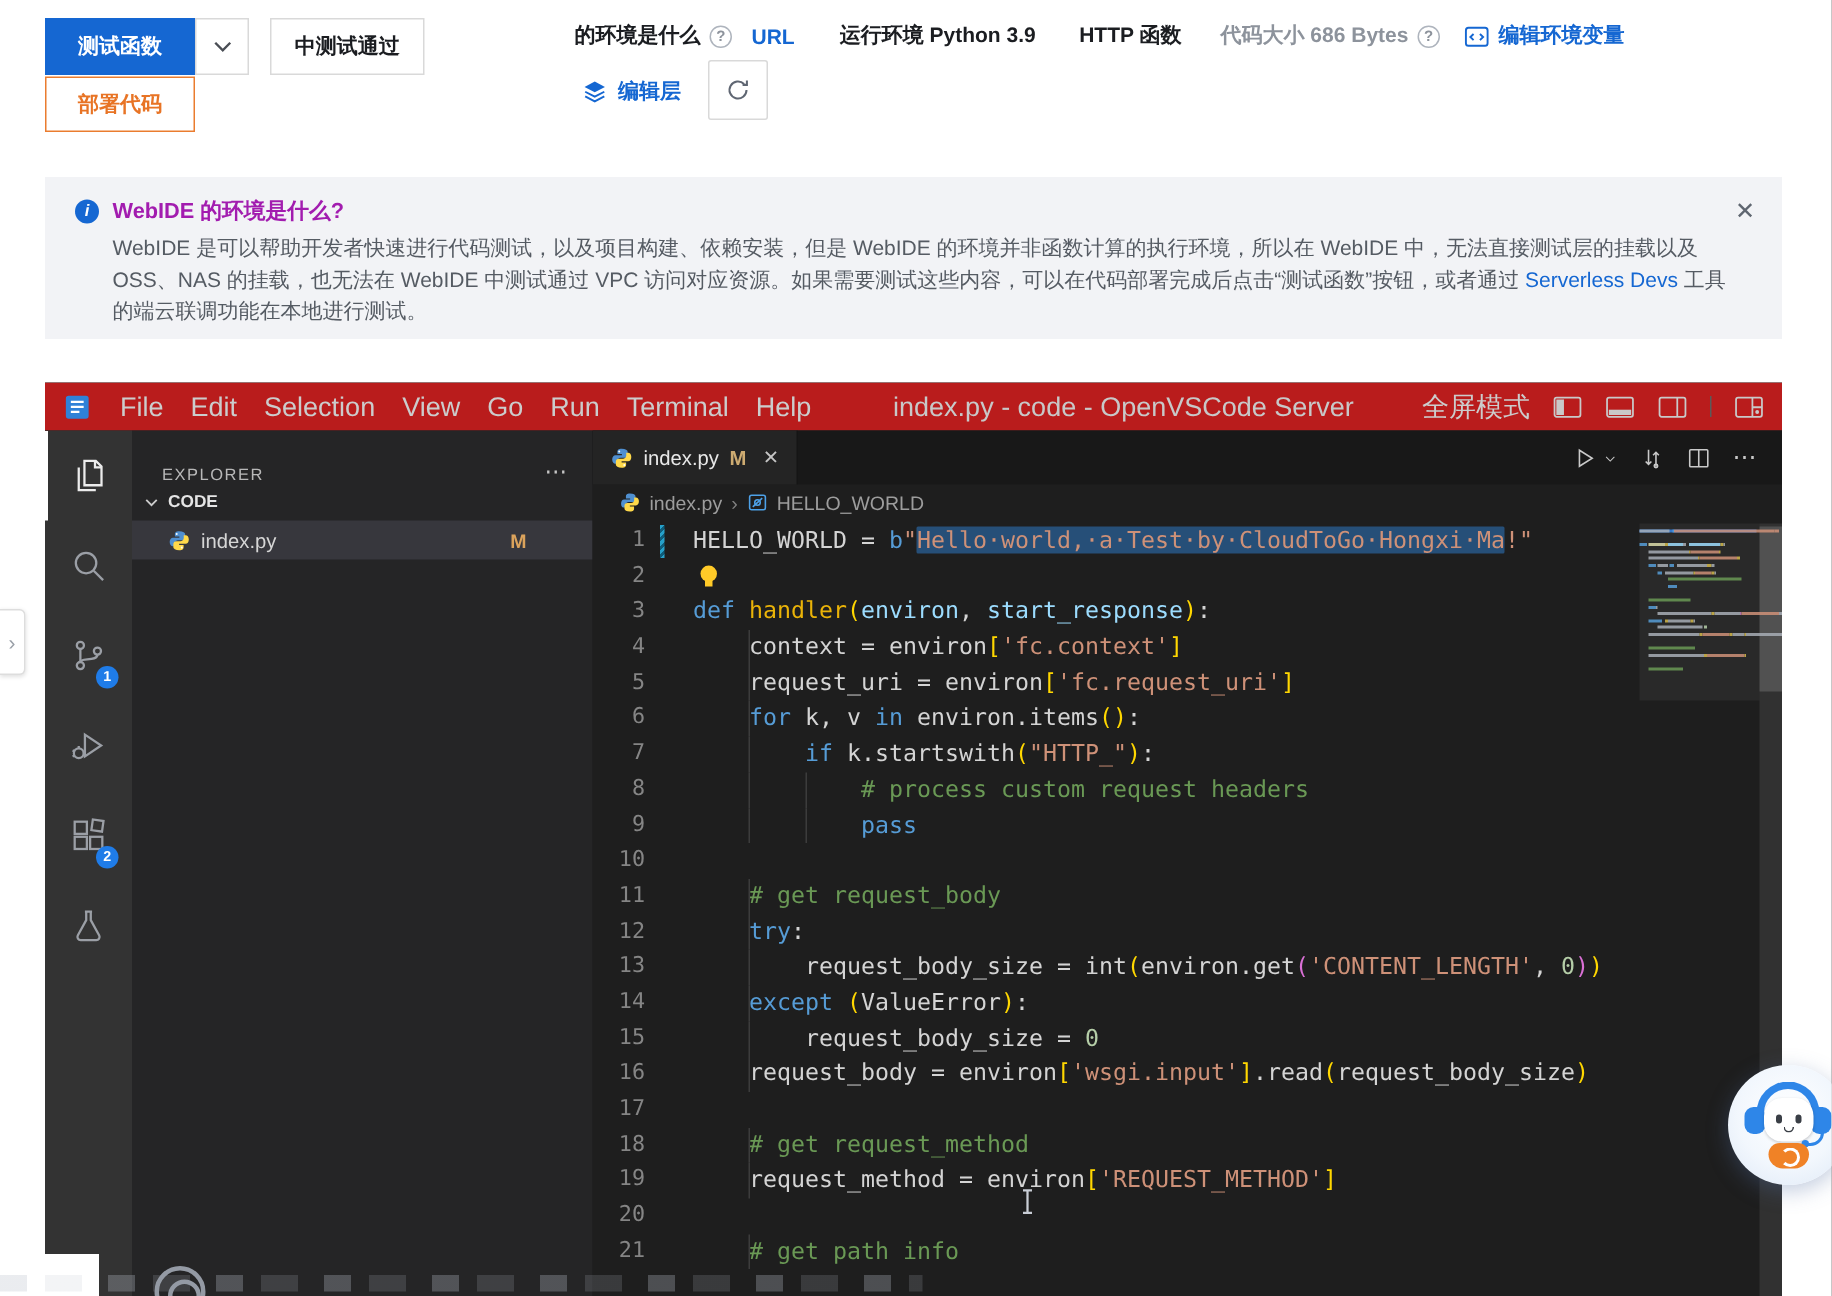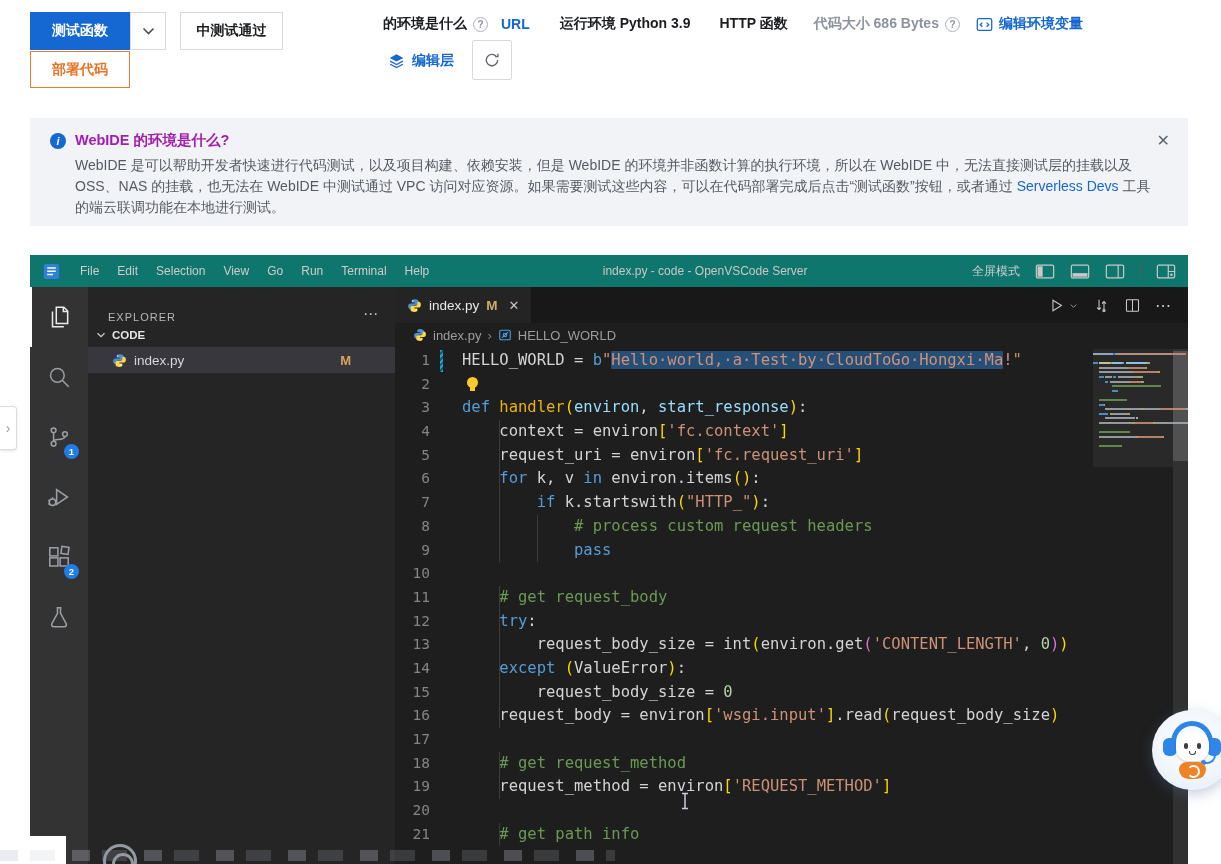--- a/index.html
+++ b/index.html
@@ -24,21 +24,21 @@
   
   .banner{position:absolute;left:30px;top:118px;width:1158px;height:108px;background:#f2f3f6;padding:13px 40px 0 20px}
   .banner-title-row{display:flex;align-items:center;gap:9px}
   .info-icon{width:16px;height:16px;border-radius:50%;background:#1567d2;color:#fff;font-size:11px;font-weight:700;display:inline-flex;align-items:center;justify-content:center;font-style:italic}
   .banner-title{font-size:14.5px;font-weight:700;color:#a21caf}
   .banner-body{margin:5px 0 0 25px;font-size:14px;line-height:21px;color:#555b63;width:1088px}
   .banner-close{position:absolute;right:18px;top:13px;font-size:16px;color:#5f6670;cursor:pointer}
 
   
   .vsc{position:absolute;left:30px;top:255px;width:1158px;height:609px;background:#1e1e1e;overflow:hidden}
-  .titlebar{height:32px;background:#0f766e;display:flex;align-items:center;color:#cccccc;font-size:12px;padding:0 12px}
+  .titlebar{height:32px;background:#b91c1c;display:flex;align-items:center;color:#cccccc;font-size:18px;padding:0 12px}
   .vsc-logo{display:flex;margin-right:10px}
   #menubar{display:flex}
   .menu-item{padding:0 9px;cursor:pointer}
   .win-title{flex:1;text-align:center;color:#c8c8c8;white-space:nowrap;overflow:hidden}
   .tb-right{display:flex;align-items:center;gap:15px}
   .tb-sep{width:1px;height:14px;background:#5a5a5a}
   .vsc-body{display:flex;height:577px}
 
   
   .activitybar{width:58px;background:#333333;flex:none}

